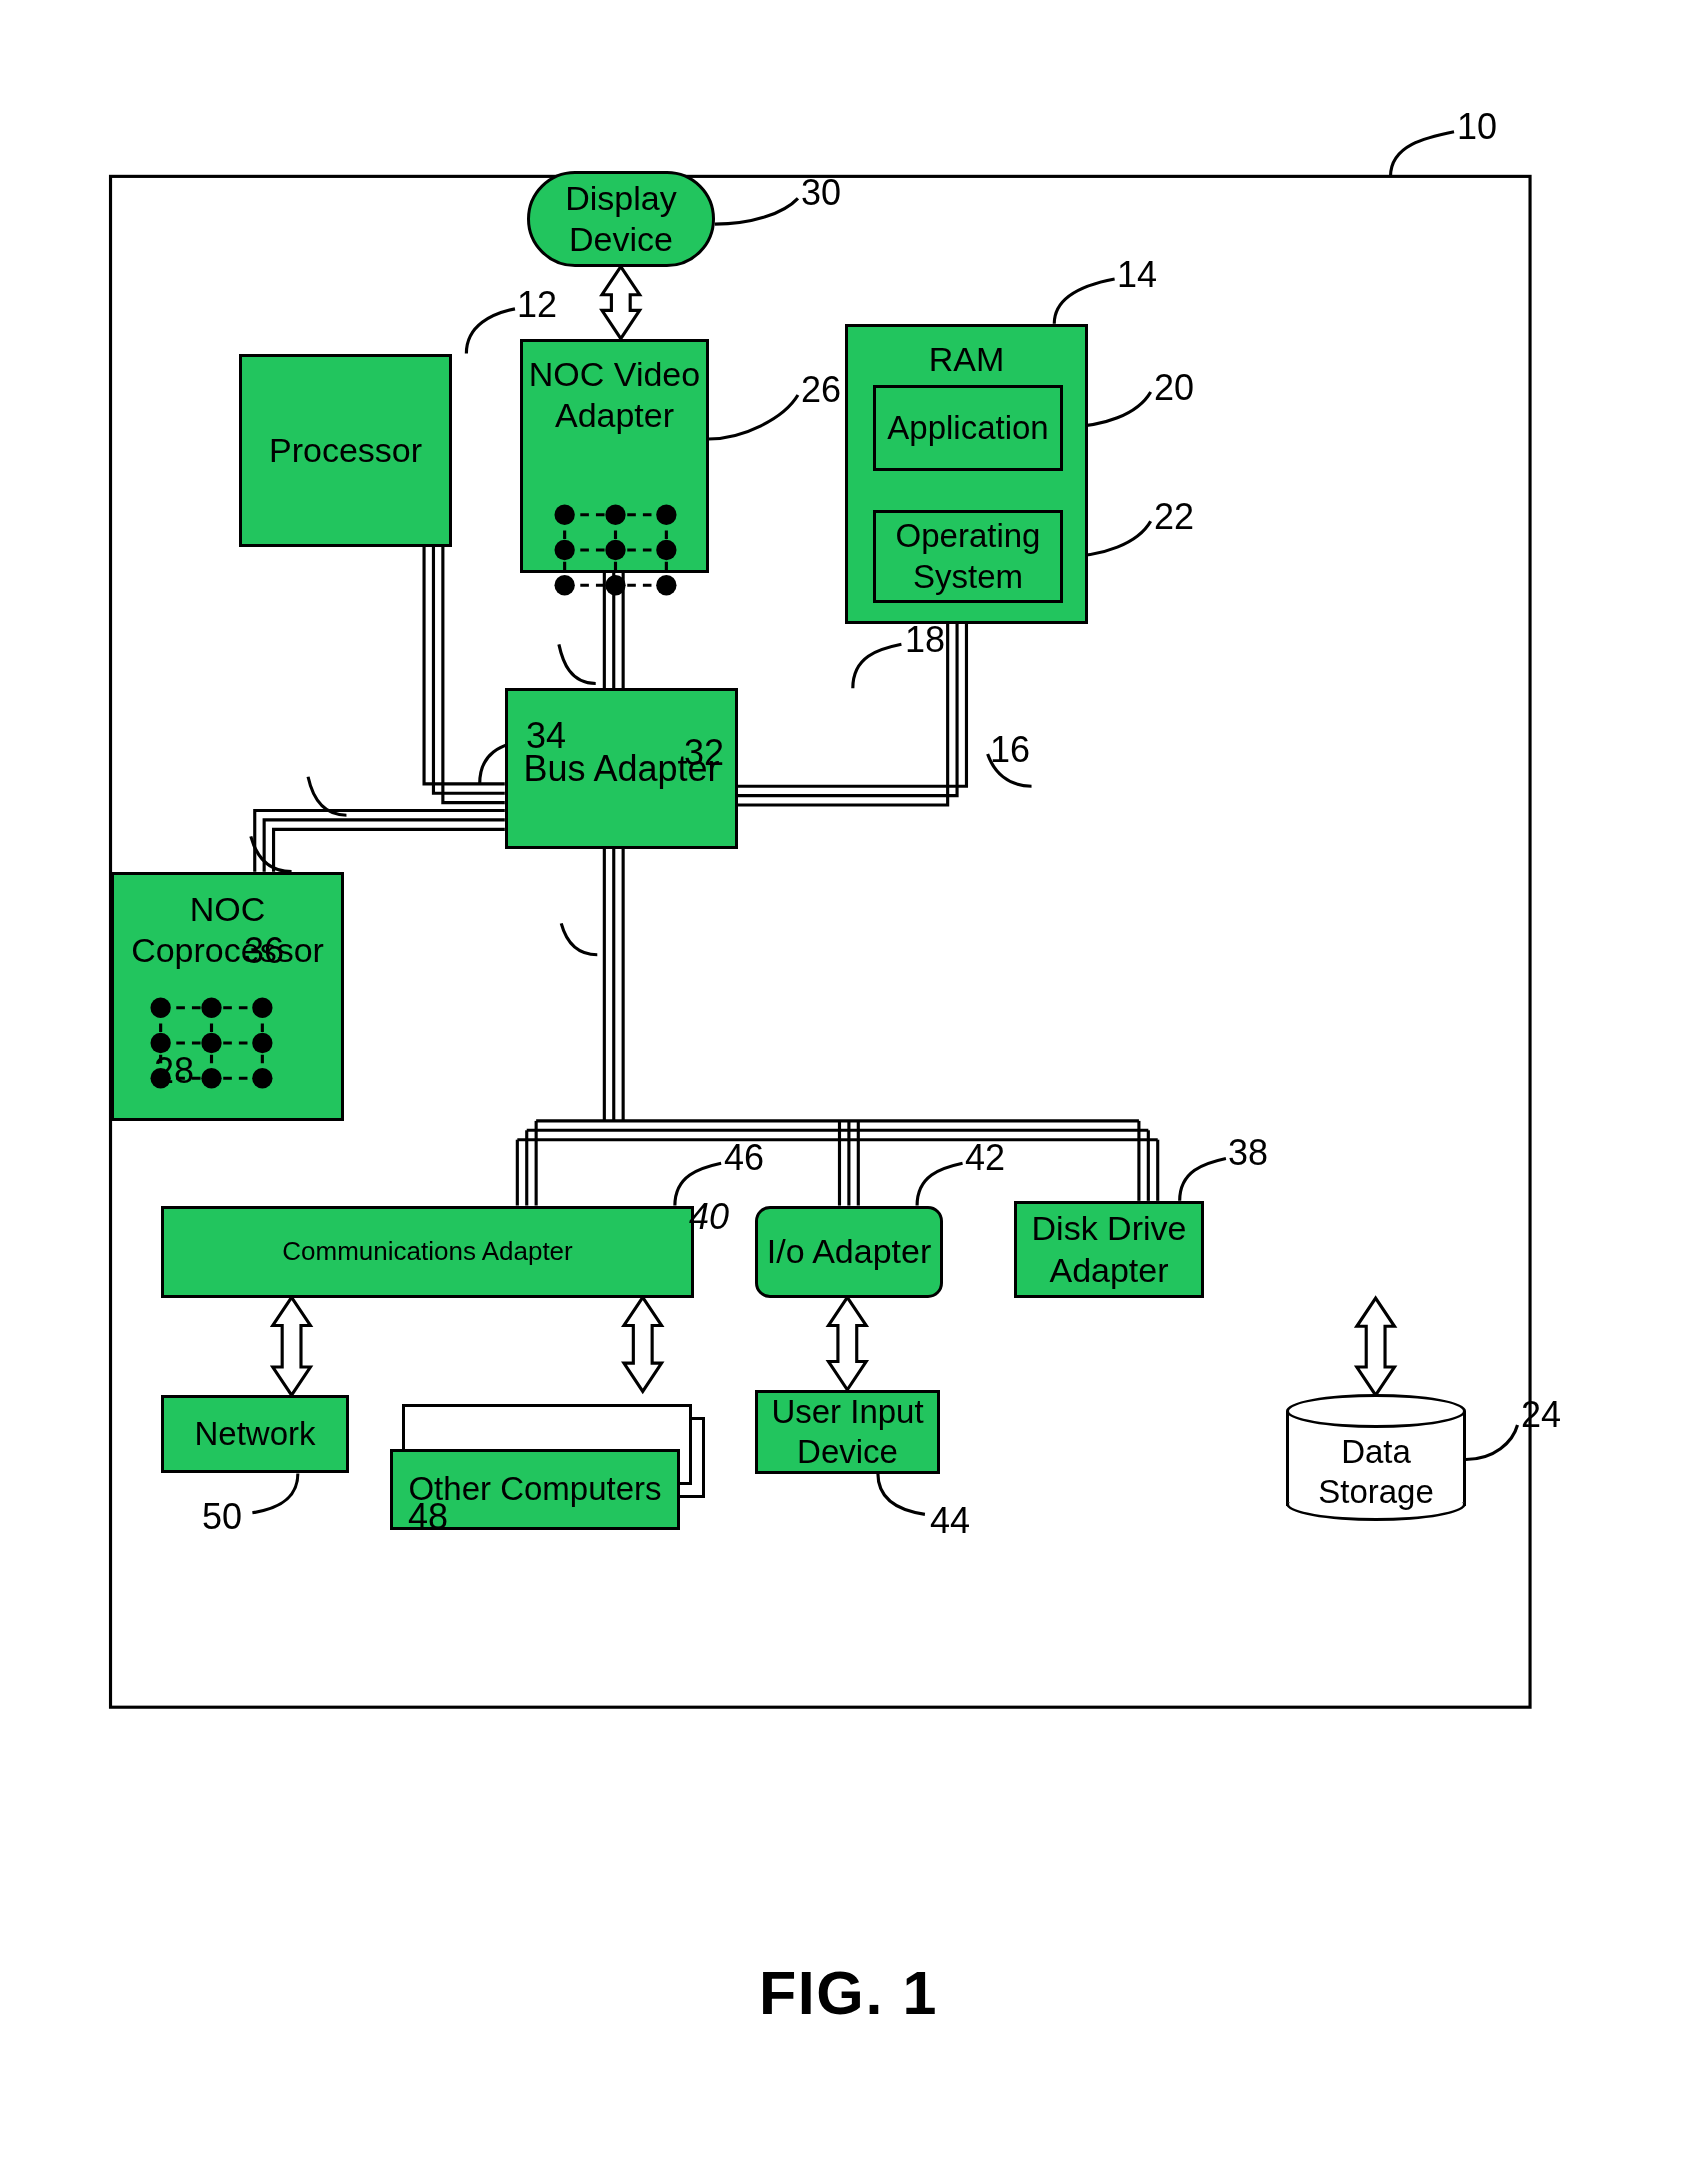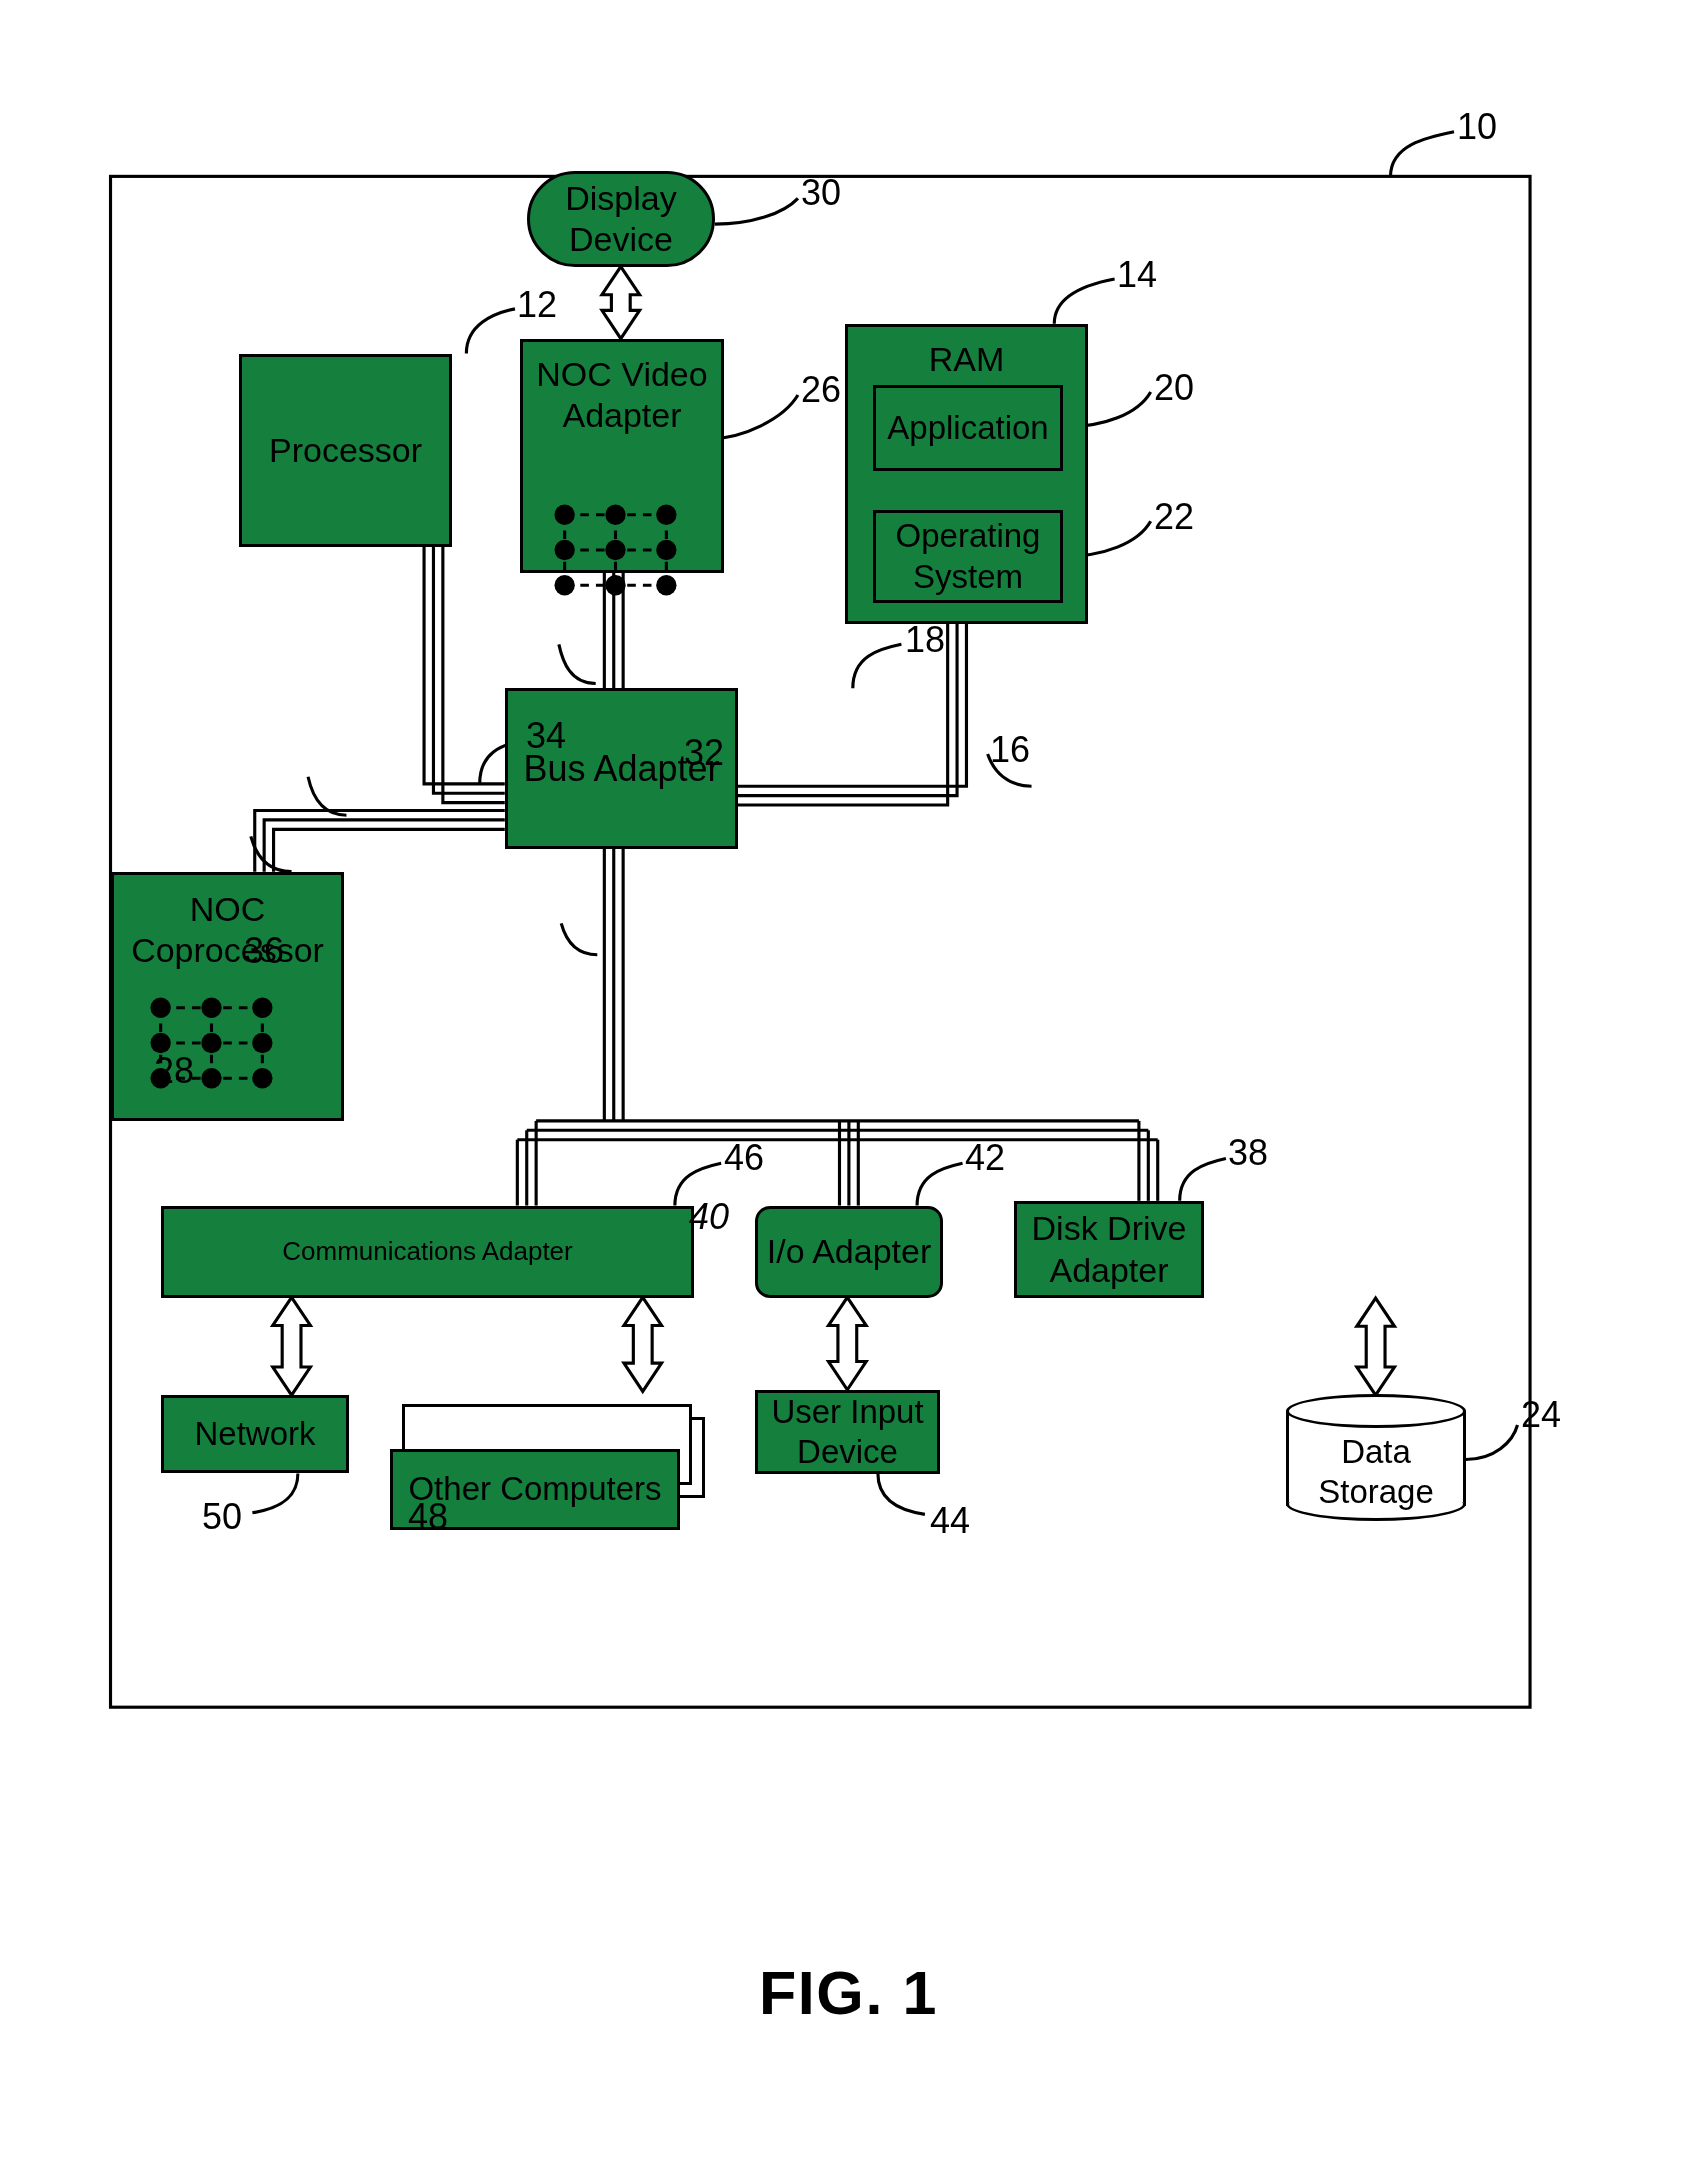--- a/index.html
+++ b/index.html
@@ -25,37 +25,37 @@
     position: absolute;
     left: 0; top: 0;
     width: 1697px;
     height: 2183px;
     pointer-events: none;
   }
   .node {
     position: absolute;
     box-sizing: border-box;
     border: 3.1px solid #000;
-    background: #15803d;
+    background: #22c55e;
     display: flex;
     align-items: center;
     justify-content: center;
     text-align: center;
     line-height: 1.22;
     z-index: 5;
   }
   .node .lbl {
     display: block;
     width: 100%;
     white-space: pre-line;
   }
 
   
   #processor   { left:239px;  top:354px;  width:213px;  height:193px; font-size:34px; }
-  #noc-video   { left:520px;  top:339px;  width:204px;  height:234px; font-size:34px;
+  #noc-video   { left:520px;  top:339px;  width:189px;  height:234px; font-size:34px;
                  align-items:flex-start; padding-top:11.8px; }
   #ram         { left:845px; top:324px;  width:243px;  height:300px; font-size:34px;
                  align-items:flex-start; padding-top:11.8px; }
   #application { left:873px; top:385px;  width:190px;  height:86px; font-size:33px; }
   #opsys       { left:873px; top:510px;  width:190px;  height:93px; font-size:33px; }
   #bus-adapter { left:505px;  top:688px;  width:233px;  height:161px; font-size:36px; }
   #noc-copro   { left:111px;  top:872px; width:233px;  height:249px; font-size:34px;
                  align-items:flex-start; padding-top:14px; }
   #comm-adapter{ left:161px;  top:1206px; width:533px;  height:92px; font-size:26px; }
   #io-adapter  { left:755px;  top:1206px; width:188px;  height:92px; font-size:34px;border-radius:15px; }

